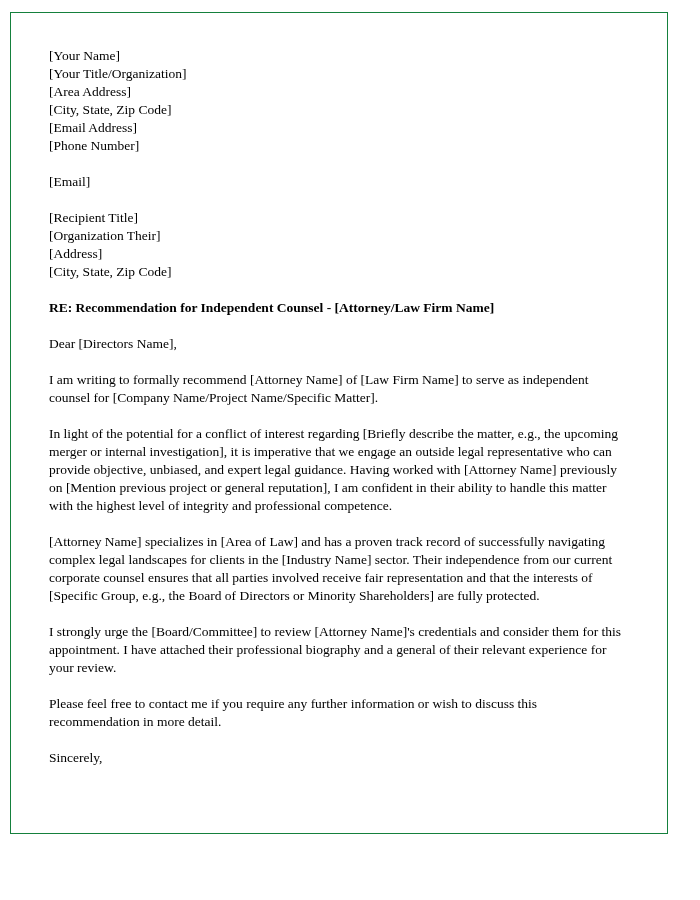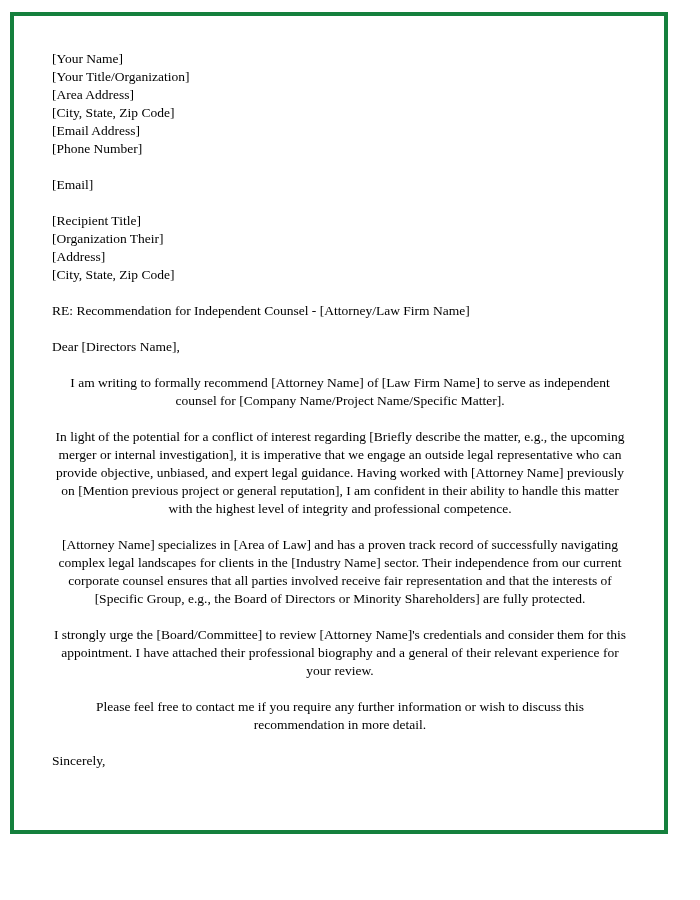--- a/index.html
+++ b/index.html
@@ -16,46 +16,46 @@
     height: 900px;
     background: #ffffff;
     overflow: hidden;
   }
   .page-border {
     position: absolute;
     left: 10px;
     top: 12px;
     width: 658px;
     height: 822px;
-    border: 4px solid #15803d;
+    border: 1px solid #15803d;
     box-sizing: border-box;
     background: #ffffff;
   }
   .letter-content {
     position: absolute;
     left: 38px;
     top: 34px;
     right: 36px;
     color: #000000;
     font-size: 13.5px;
     line-height: 18px;
   }
   .block {
     margin: 0 0 18px 0;
   }
   .line {
     margin: 0;
     padding: 0;
   }
   .subject {
-    font-weight: normal;
+    font-weight: bold;
   }
   .paragraph {
     margin: 0 0 18px 0;
-    text-align: center;
+    text-align: left;
   }
 </style>
 </head>
 <body>
 
 <div class="canvas">
   <div class="page-border">
     <div class="letter-content">
 
       <div class="block">

